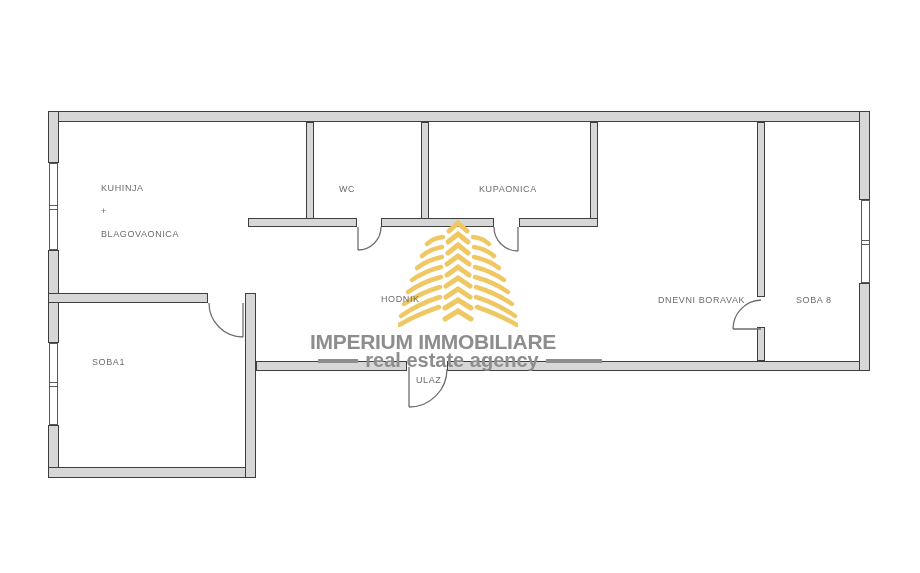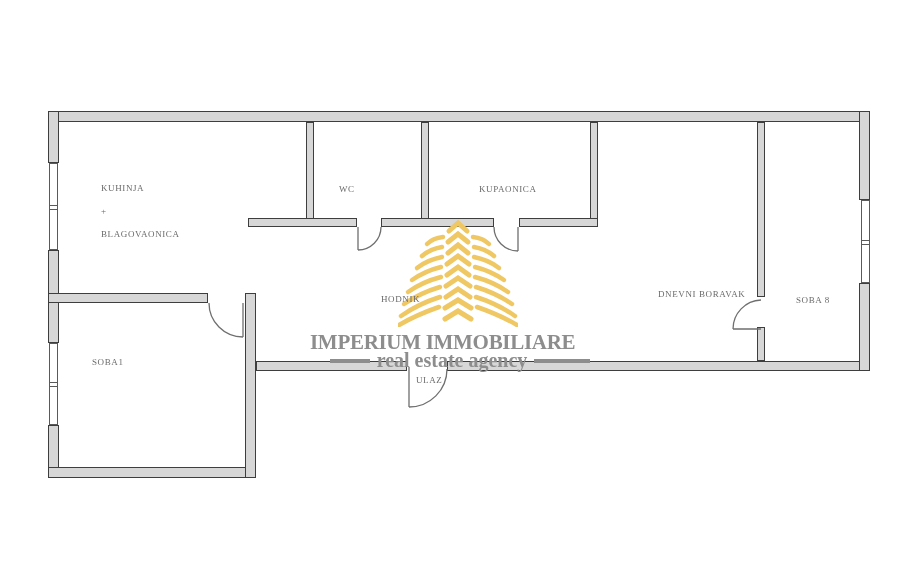--- a/index.html
+++ b/index.html
@@ -1,18 +1,18 @@
 <!DOCTYPE html>
 <html><head>
 <meta charset="utf-8">
 <style>
   html,body{margin:0;padding:0;background:#ffffff;}
   .canvas{
     position:relative;width:920px;height:573px;background:#ffffff;
-    overflow:hidden;font-family:Liberation Serif, serif;
+    overflow:hidden;font-family:Liberation Sans, sans-serif;
   }
   .wall{
     position:absolute;background:#D7D7D7;border:1px solid #3E3E3E;
     box-sizing:border-box;z-index:1;
   }
   .window{
     position:absolute;background:#ffffff;border:1px solid #5A5A5A;
     box-sizing:border-box;z-index:2;
   }
   .window .rung{
@@ -90,21 +90,21 @@
       <path d="M733,329 L761,329 M733,329 A29 29 0 0 1 761,300"></path>
     </g>
   </svg>
 
   <div class="rlabel" style="left:101px;top:183px;">KUHINJA</div>
   <div class="rlabel" style="left:101px;top:206px;">+</div>
   <div class="rlabel" style="left:101px;top:229px;">BLAGOVAONICA</div>
   <div class="rlabel" style="left:339px;top:184px;">WC</div>
   <div class="rlabel" style="left:479px;top:184px;">KUPAONICA</div>
   <div class="rlabel" style="left:381px;top:294px;">HODNIK</div>
-  <div class="rlabel" style="left:626px;top:289px;padding-left:32px;">DNEVNI BORAVAK</div>
+  <div class="rlabel" style="left:626px;top:295px;padding-left:32px;">DNEVNI BORAVAK</div>
   <div class="rlabel" style="left:796px;top:295px;">SOBA 8</div>
   <div class="rlabel" style="left:92px;top:357px;">SOBA1</div>
   <div class="rlabel" style="left:396px;top:375px;margin-left:20px;">ULAZ</div>
 
   <svg class="logo-icon" width="120" height="108" viewBox="0 0 120 108">
     <g stroke="#EFC763" fill="none" stroke-width="5" stroke-linecap="round">
       <path d="M51,12 L60,4 L69,12"></path>
       <path d="M50,23 L60,15 L70,23"></path>
       <path d="M50,34 L60,26 L70,34"></path>
       <path d="M49,45 L60,37 L71,45"></path>

